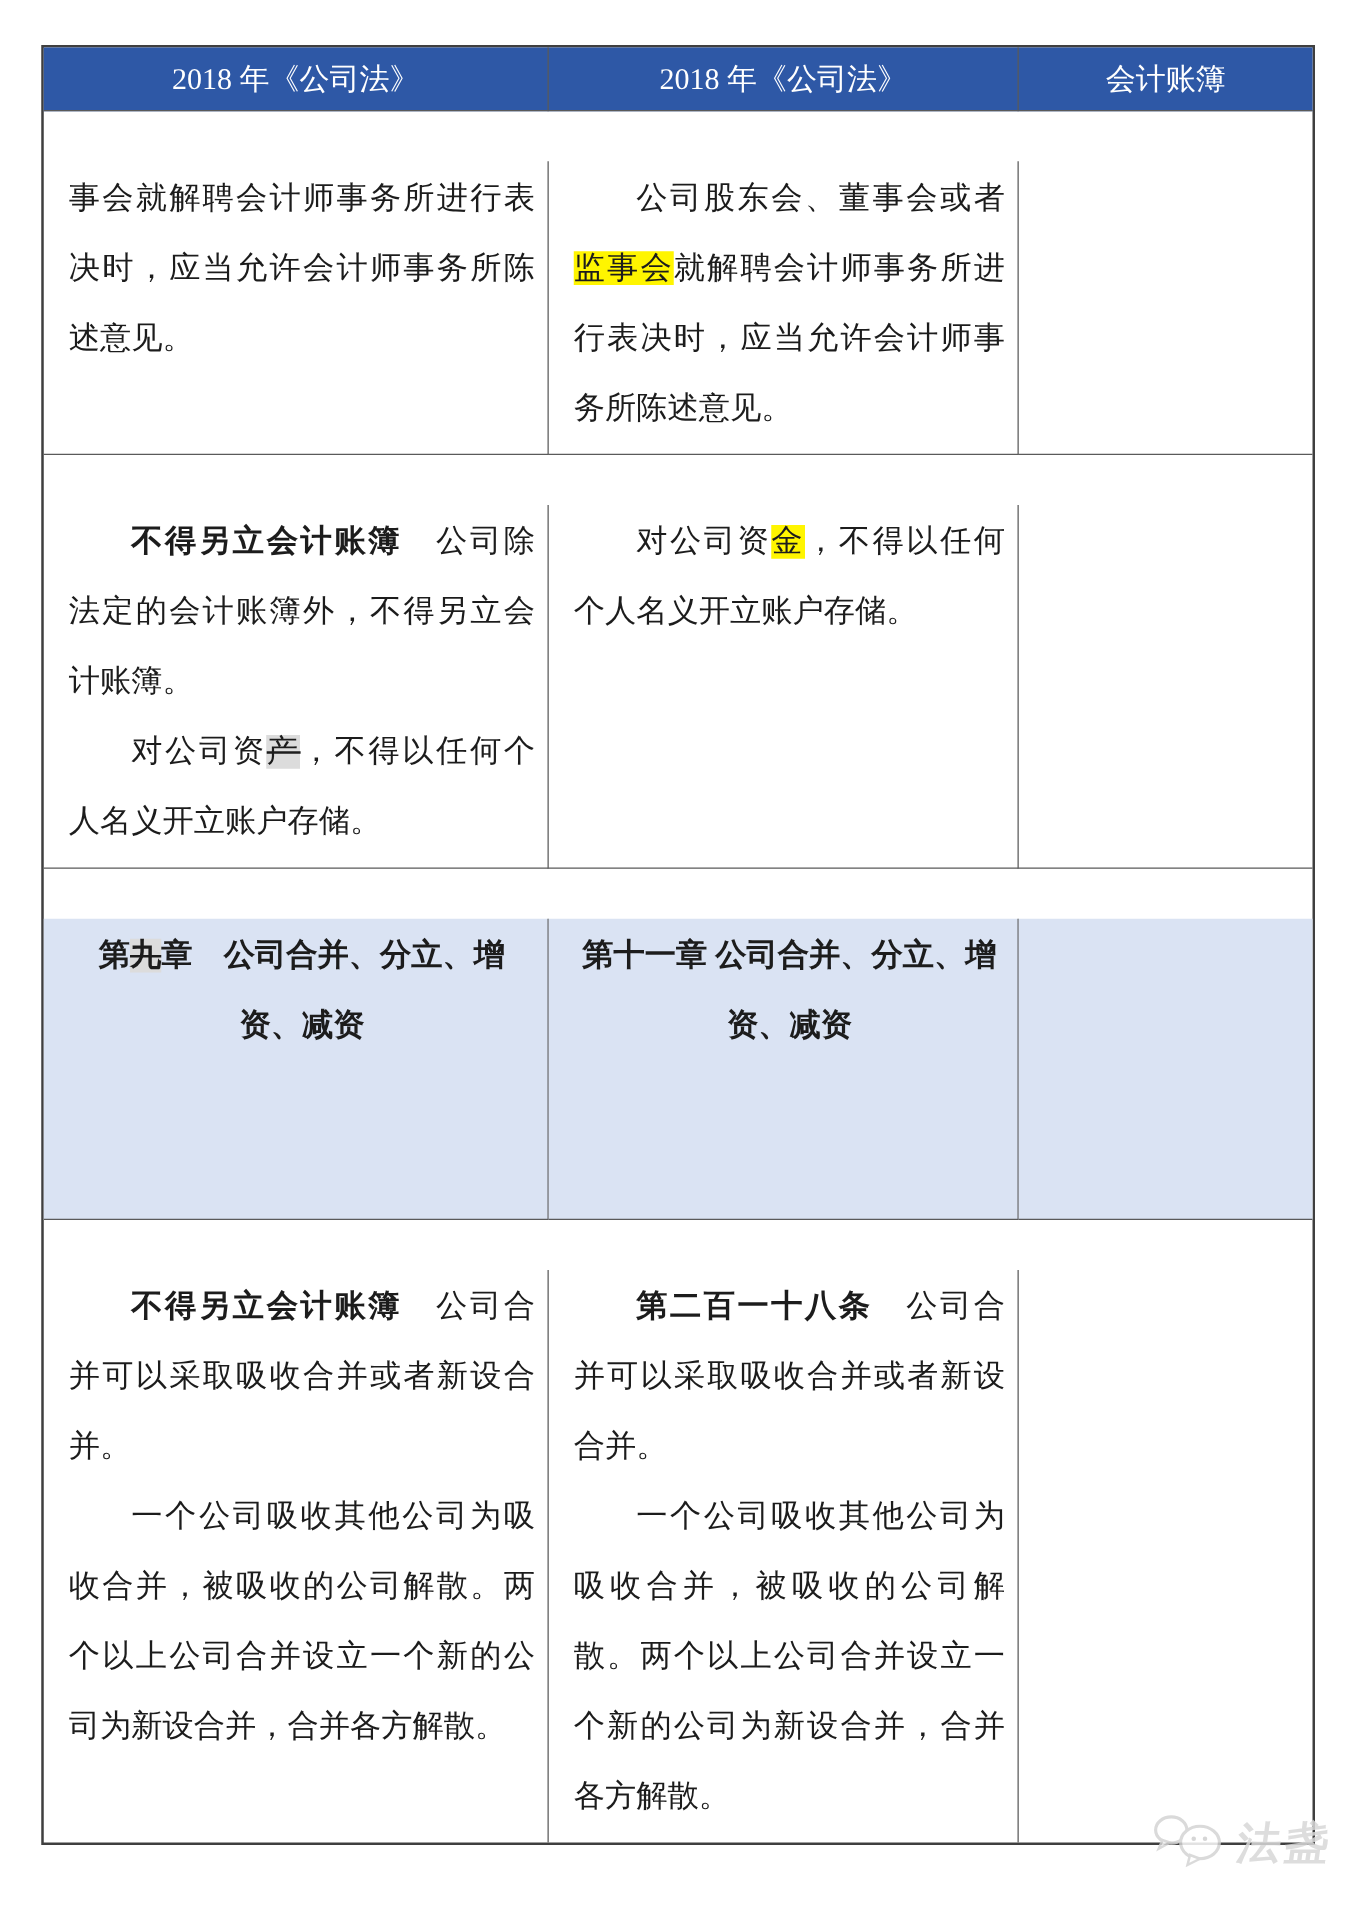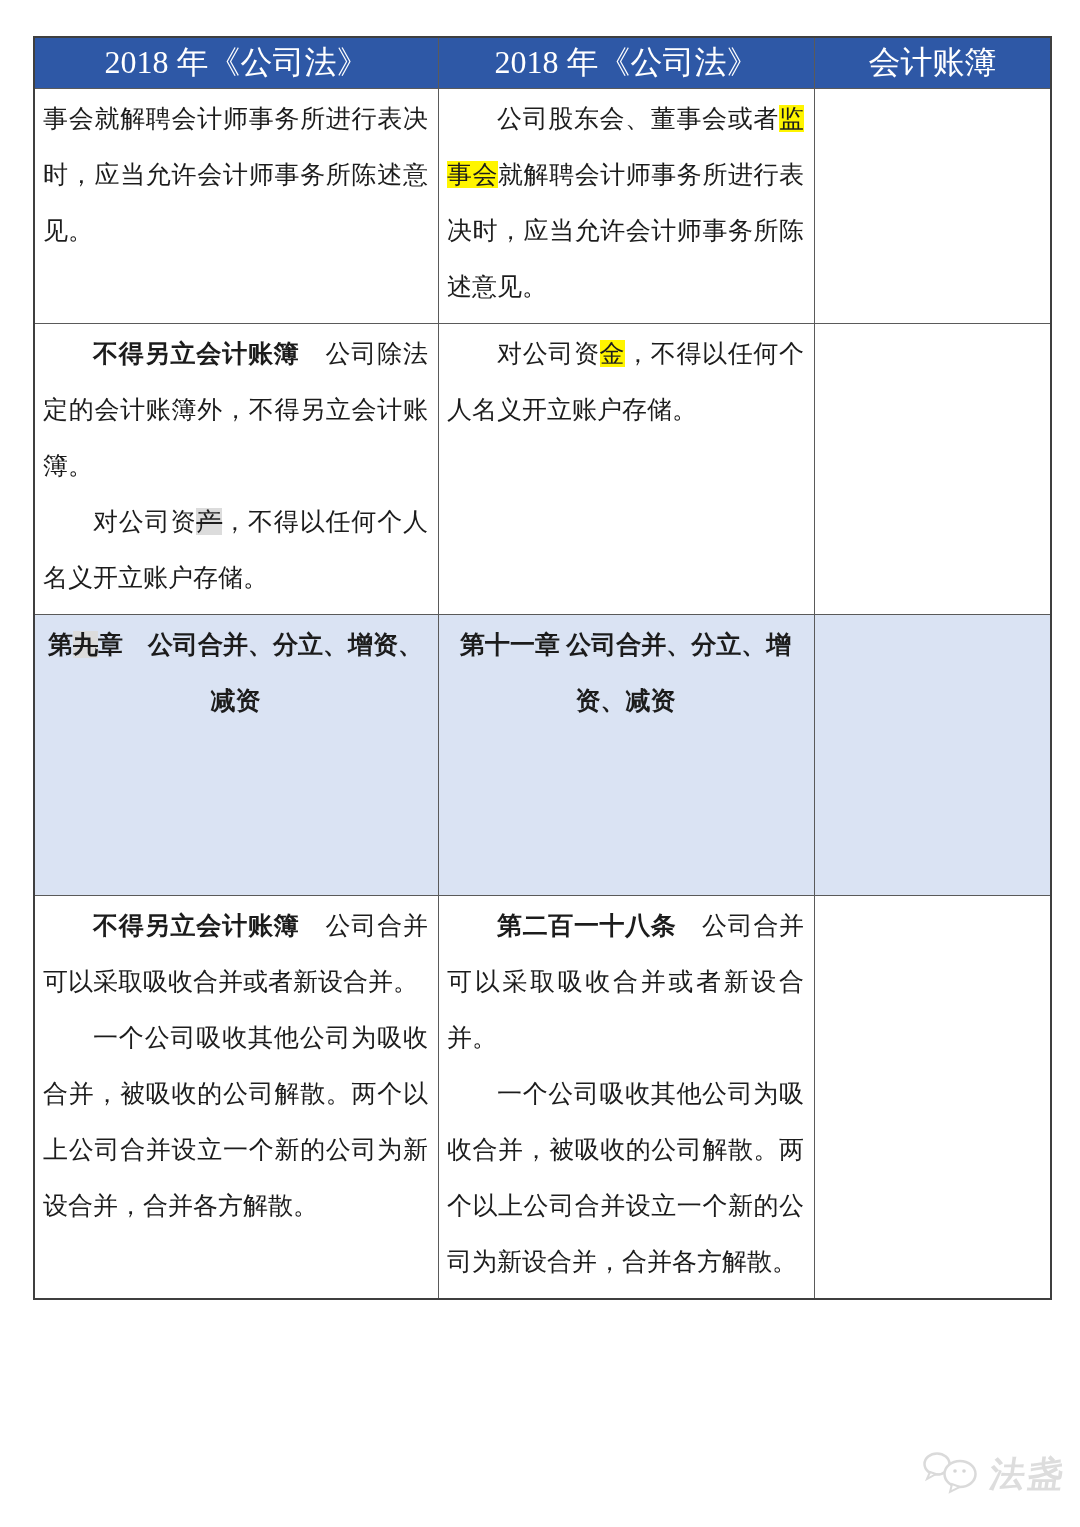--- a/index.html
+++ b/index.html
@@ -31,42 +31,43 @@
   }
   .header-row{
     display:grid;
     grid-template-columns:404px 376px 235px;
     height:51px;
     background:var(--header-bg);
   }
   .header-cell{
     display:flex;align-items:center;justify-content:center;
     color:var(--header-text);
-    font-size:32px;
+    font-size:24px;
     border-right:1px solid var(--border);
     border-bottom:1px solid var(--border);
     box-sizing:border-box;
   }
   .header-cell:last-child{border-right:none;}
   .row{
     display:grid;
     grid-template-columns:404px 376px 235px;
   }
   .row:nth-child(1){min-height:231px;}
   .row:nth-child(2){min-height:284px;}
   .row:nth-child(3){min-height:281px;}
   .row:nth-child(4){min-height:115px;}
   .row:nth-child(5){min-height:451px;}
   .cell{
     box-sizing:border-box;
     border-right:1px solid var(--border);
     border-bottom:1px solid var(--border);
-    padding:2px 10px 8px 8px;
+    padding:2px 10px 8px 20px;
     font-size:25px;
     line-height:56px;
+    margin-top:40px;
   }
   .cell:last-child{border-right:none;}
   .row:last-child .cell{border-bottom:none;}
   .para{
     margin:0;
     text-align:justify;
     text-align-last:left;
     word-break:normal;
   }
   .para.indent{text-indent:2em;}

